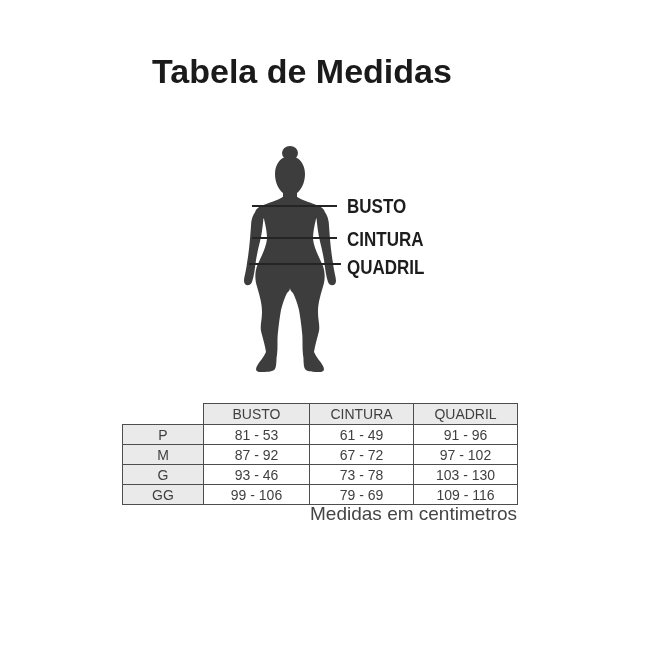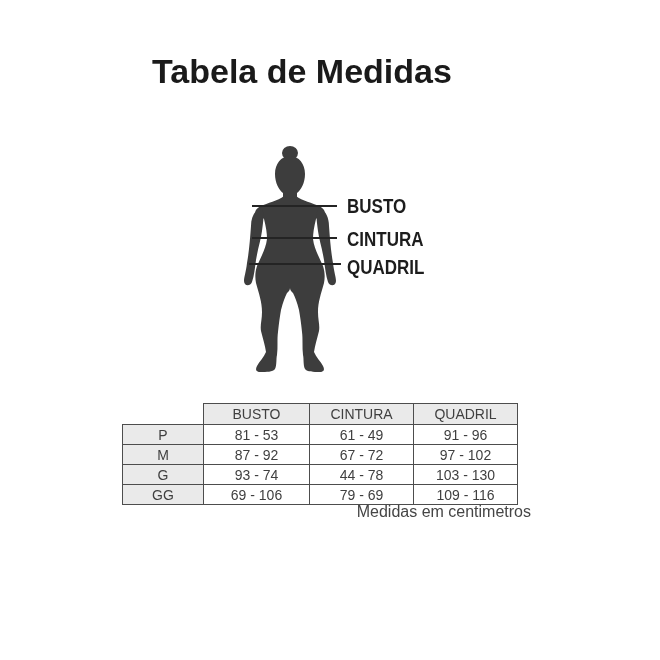--- a/index.html
+++ b/index.html
@@ -34,22 +34,22 @@
     font-size:14px; color:#3f3f3f;
   }
   table.sizes th, table.sizes td {
     border:1px solid #4d4d4d; text-align:center; padding:0;
     font-weight:normal; height:19px;
   }
   table.sizes th { background:#eaeaea; height:20px; }
   table.sizes td.size-cell { background:#eaeaea; }
   table.sizes td.corner { border:none; background:transparent; }
   .footnote {
-    position:absolute; left:136px; top:503px; width:395px;
-    text-align:right; font-size:16px; color:#454545;
+    position:absolute; left:122px; top:503px; width:395px;
+    text-align:right; font-size:19px; color:#454545;
   }
 </style>
 </head>
 <body>
 
 <div class="canvas">
 
   <h1 class="title">Tabela de Medidas</h1>
 
   <svg class="silhouette" width="130" height="245" viewBox="230 136 130 245">
@@ -149,27 +149,27 @@
         <td>91 - 96</td>
       </tr>
       <tr>
         <td class="size-cell">M</td>
         <td>87 - 92</td>
         <td>67 - 72</td>
         <td>97 - 102</td>
       </tr>
       <tr>
         <td class="size-cell">G</td>
-        <td>93 - 74</td>
-        <td>44 - 78</td>
+        <td>93 - 46</td>
+        <td>73 - 78</td>
         <td>103 - 130</td>
       </tr>
       <tr>
         <td class="size-cell">GG</td>
-        <td>69 - 106</td>
+        <td>99 - 106</td>
         <td>79 - 69</td>
         <td>109 - 116</td>
       </tr>
     </tbody>
       </table>
   </div>
 
   <div class="footnote">Medidas em centimetros</div>
 
 </div>

